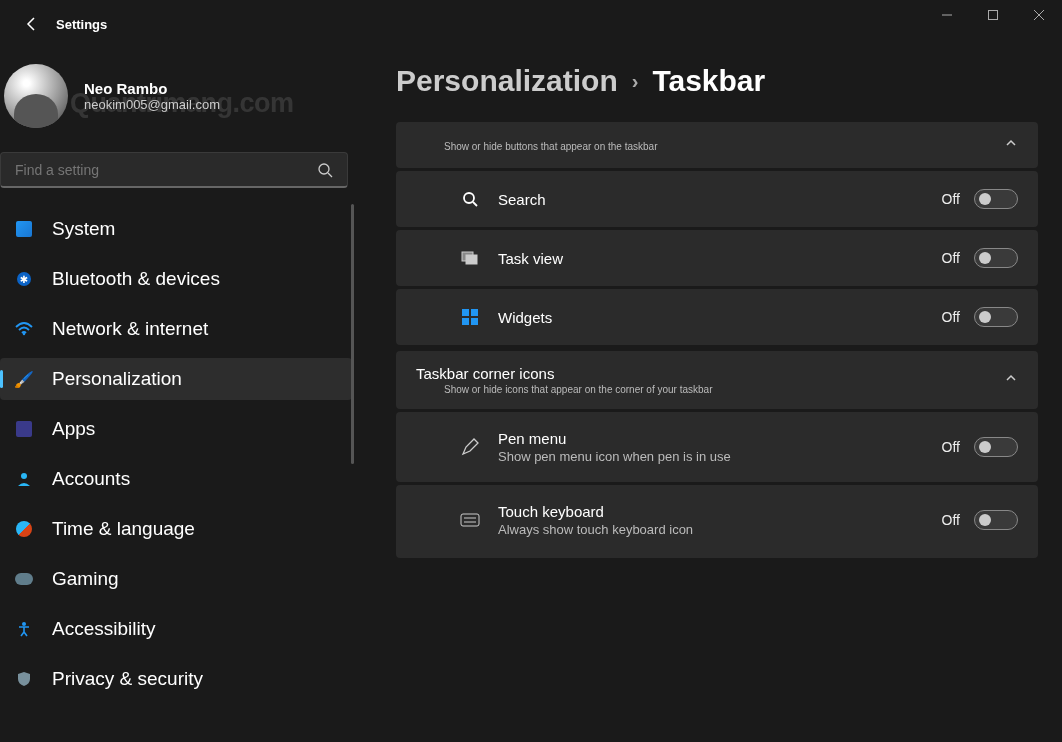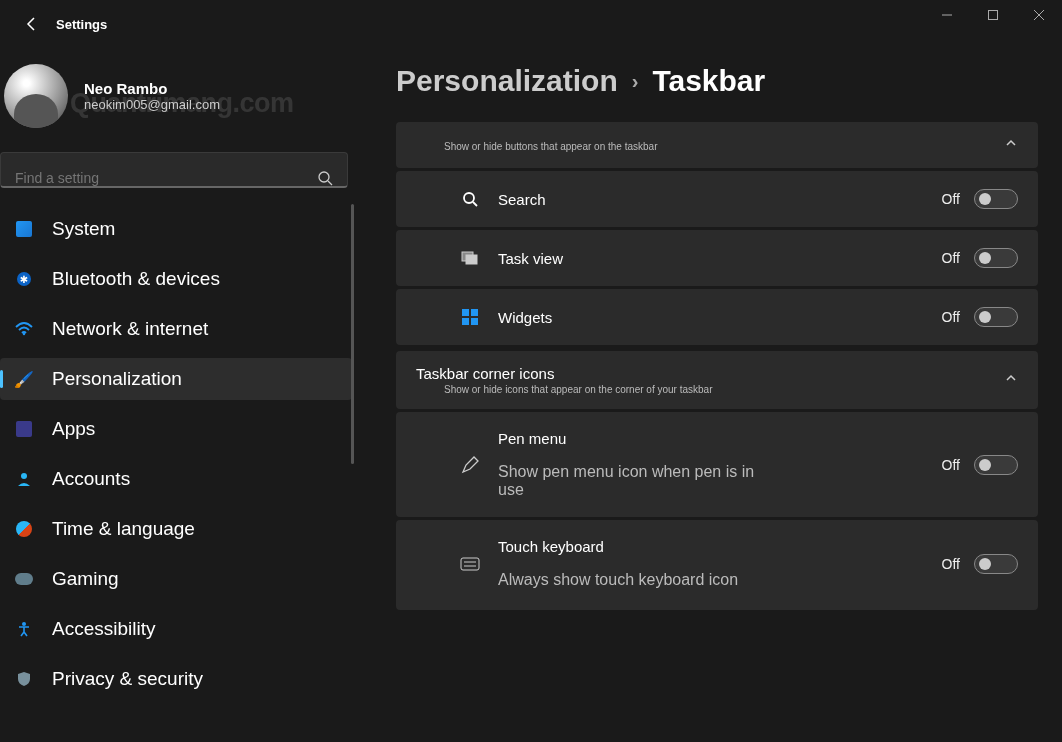--- a/index.html
+++ b/index.html
@@ -86,21 +86,21 @@
     .profile-text { margin-left: 16px; z-index:1; position:relative; }
     .profile-name { font-size: 15px; font-weight: 600; }
     .profile-email { font-size: 13px; color: #ccc; }
     .search-box {
       margin: 8px 4px 16px 0;
       background: #2a2a2a;
       border: 1px solid #3a3a3a;
       border-bottom: 2px solid #666;
       border-radius: 4px;
       display: flex;
-      align-items: flex-end;
+      align-items: center;
       padding: 0 14px;
       height: 36px;
     }
     .search-box input {
       flex: 1;
       background: transparent;
       border: none;
       outline: none;
       color: #fff;
       font-size: 14px;
@@ -176,21 +176,21 @@
       padding: 18px 20px 18px 60px;
       position: relative;
     }
     .row .ricon {
       position: absolute;
       left: 64px;
       width: 20px; height: 20px;
       display: flex; align-items:center; justify-content:center;
     }
     .row .rlabel { margin-left: 42px; font-size: 15px; flex:1; }
-    .row .rlabel .rsub { font-size: 16px; color: #bbb; margin-top:16px; max-width: 260px; }
+    .row .rlabel .rsub { font-size: 13px; color: #bbb; margin-top:2px; max-width: 260px; }
     .row .rvalue { font-size: 14px; color: #eee; margin-right: 14px; }
     .toggle {
       width: 44px; height: 20px;
       border-radius: 10px;
       background: #3a3a3a;
       border: 1px solid #888;
       position: relative;
       cursor: pointer;
     }
     .toggle .knob {

